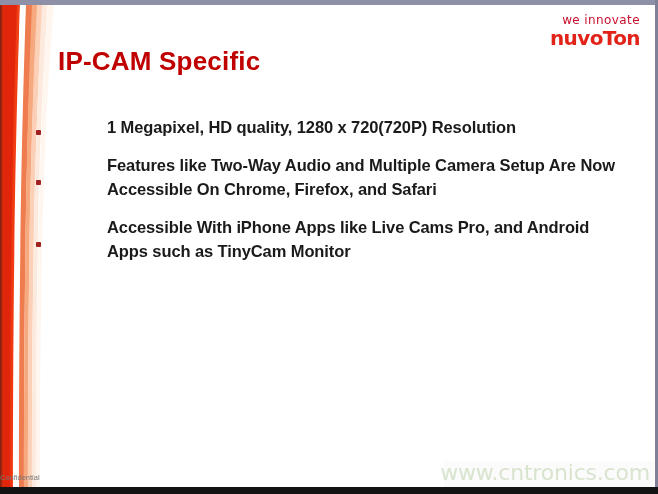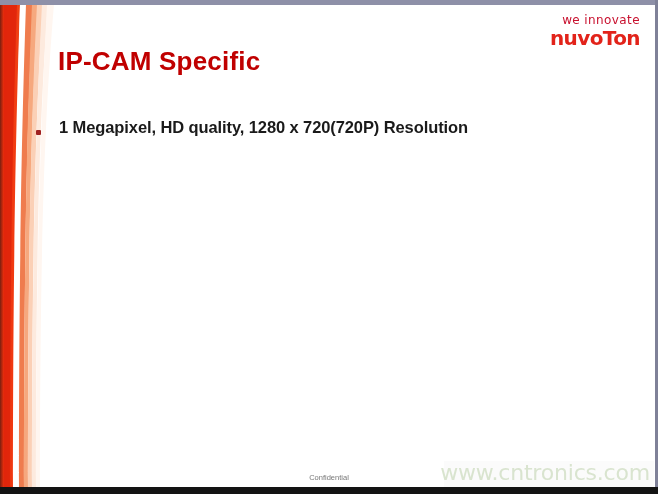--- a/index.html
+++ b/index.html
@@ -98,20 +98,21 @@
     position: absolute;
     left: 36px;
     top: 116px;
     width: 596px;
     z-index: 25;
   }
   .bullet {
     display: flex;
     align-items: center;
     margin-bottom: 14px;
+    gap: 48px;
   }
   .bullet-marker {
     flex: 0 0 auto;
     width: 5px;
     height: 5px;
     background: #a02020;
     border-radius: 1px;
     margin-top: 9px;
     margin-right: 18px;
   }
@@ -123,21 +124,21 @@
     line-height: 1.45;
     letter-spacing: -0.1px;
   }
 
   
   .footer-confidential {
     position: absolute;
     left: 0;
     bottom: 12px;
     width: 658px;
-    text-align: center;
+    text-align: left;
     font-size: 7.5px;
     color: #777777;
     z-index: 25;
   }
   .watermark {
     position: absolute;
     right: 8px;
     bottom: 9px;
     font-family: "DejaVu Sans", sans-serif;
     font-size: 22px;
@@ -195,21 +196,29 @@
 
   <div class="title">IP-CAM Specific</div>
 
   <div class="body">
 
     <div class="bullet">
       <span class="bullet-marker"></span>
       <span class="bullet-text">1 Megapixel, HD quality, 1280 x 720(720P) Resolution</span>
     </div>
 
-
+    <div class="bullet">
+      <span class="bullet-marker"></span>
+      <span class="bullet-text">Features like Two-Way Audio and Multiple Camera Setup Are Now Accessible On Chrome, Firefox, and Safari</span>
+    </div>
+
+    <div class="bullet">
+      <span class="bullet-marker"></span>
+      <span class="bullet-text">Accessible With iPhone Apps like Live Cams Pro, and Android Apps such as TinyCam Monitor</span>
+    </div>
 
   </div>
 
   <div class="footer-confidential">Confidential</div>
   <div class="watermark-bg"></div>
   <div class="watermark">www.cntronics.com</div>
 
 </div>
 
 </body></html>

